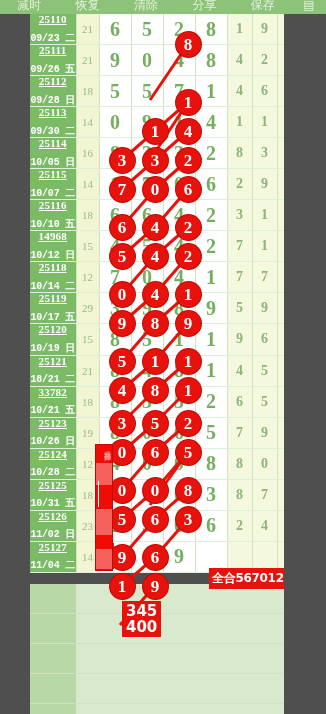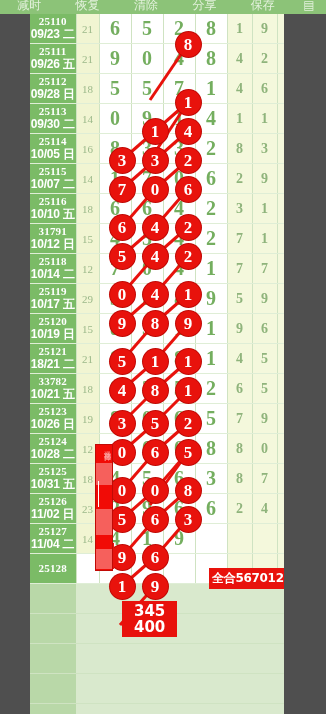--- a/index.html
+++ b/index.html
@@ -65,29 +65,30 @@
     background:#7bbb66;
     color:#ffffff;
     border-right:1px solid #5d9a4a;
     line-height:1.05;
   }
   td.issue .no{
     display:block;
     font-size:11px;
     font-weight:bold;
     letter-spacing:.2px;
+    text-decoration:underline;
     text-align:center;
   }
   td.issue .dt{
     display:block;
-    font-size:12px;
+    font-size:10px;
     font-weight:bold;
-    font-family:Liberation Sans, sans-serif;
+    font-family:Liberation Mono, monospace;
     letter-spacing:-.2px;
-    margin-top:1px;
+    margin-top:8px;
   }
   td.val{
     background:#f1f5d2;
     color:#9cb98a;
     font-size:11px;
     border-right:1px solid #d7e4bb;
   }
   td.d{
     background:#ffffff;
     color:#74ae5f;
@@ -185,21 +186,21 @@
     z-index:29;
     letter-spacing:-.3px;
   }
   
   #numbadge{
     position:absolute;left:122px;top:601px;
     background:#e8120c;color:#ffffff;
     font-size:15px;font-weight:bold;
     font-family:"DejaVu Sans", sans-serif;
     line-height:16px;
-    padding:2px 12px;
+    padding:2px 4px;
     z-index:29;
     text-align:left;
   }
   #numbadge span{display:block;}
 </style>
 </head>
 <body>
 
 <div id="toolbar">
   <div class="tb-item">减时</div>
@@ -317,21 +318,21 @@
           <td class="d">6</td>
           <td class="d">6</td>
           <td class="d">4</td>
           <td class="d">2</td>
           <td class="r">3</td>
           <td class="r">1</td>
           <td class="r small">9</td>
         </tr>
         <tr>
           <td class="issue">
-            <span class="no">31791</span>
+            <span class="no">14968</span>
             <span class="dt">10/12 日</span>
           </td>
           <td class="val">15</td>
           <td class="d">4</td>
           <td class="d">5</td>
           <td class="d">4</td>
           <td class="d">2</td>
           <td class="r">7</td>
           <td class="r">1</td>
           <td class="r small">4</td>
@@ -468,33 +469,20 @@
             <span class="dt">11/04 二</span>
           </td>
           <td class="val">14</td>
           <td class="d">4</td>
           <td class="d">1</td>
           <td class="d">9</td>
           <td class="d"></td>
           <td class="r"></td>
           <td class="r"></td>
           <td class="r small">6</td>
-        </tr>
-        <tr class=" blank">
-          <td class="issue">
-            <span class="no">25128</span>
-          </td>
-          <td class="val"></td>
-          <td class="d"></td>
-          <td class="d"></td>
-          <td class="d"></td>
-          <td class="d"></td>
-          <td class="r"></td>
-          <td class="r"></td>
-          <td class="r small"></td>
         </tr>
       </tbody>
   </table>
 </div>
 
 <div id="tail" style="top: 584px;">
     <div class="trow">
       <div class="lead"></div>
     </div>
     <div class="trow">

